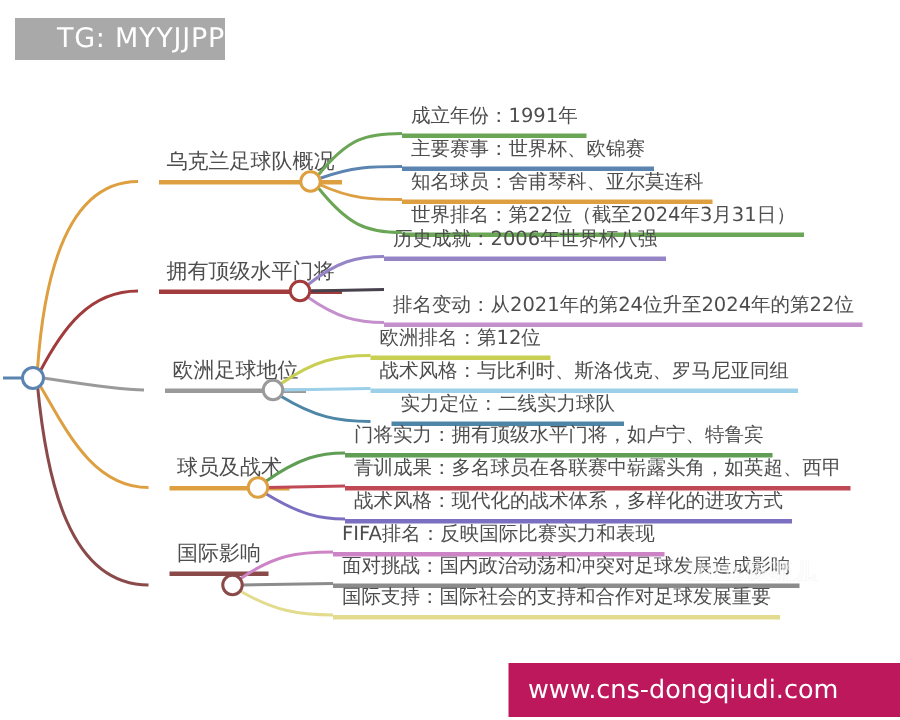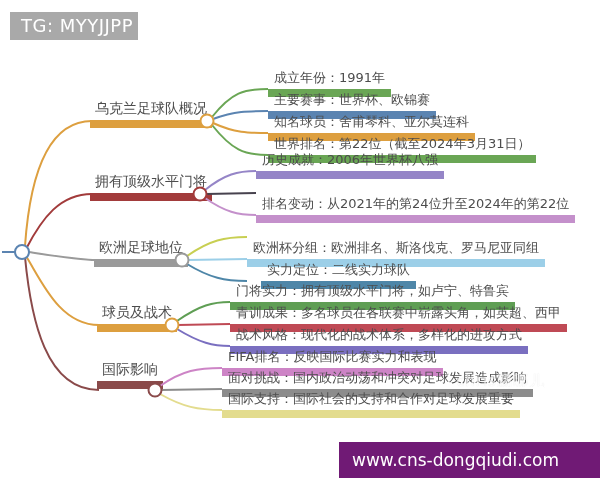--- a/index.html
+++ b/index.html
@@ -1,27 +1,27 @@
 <!DOCTYPE html>
 <html><head>
 <meta charset="utf-8">
 <style>
   html,body{margin:0;padding:0;}
   body{font-family:"DejaVu Sans","Liberation Sans",sans-serif;background:#fff;}
   .canvas{position:relative;width:600px;height:480px;background:#ffffff;overflow:hidden;}
-  .badge{position:absolute;left:10px;top:12px;width:128px;height:28px;background:#a9a9a9;
+  .badge{position:absolute;left:10px;top:12px;width:140px;height:28px;background:#a9a9a9;
          color:#ffffff;font-size:18px;line-height:28px;padding-left:11px;box-sizing:border-box;
-         letter-spacing:0.5px;white-space:nowrap;}
-  .node{position:absolute;white-space:nowrap;color:#4d4d4d;border-bottom:8px solid #7f1d1d;}
-  .branch{font-size:14px;line-height:18px;padding:2px 5px 3px 5px;}
+         letter-spacing:0.5px;white-space:nowrap;text-align:right;}
+  .node{position:absolute;white-space:nowrap;color:#4d4d4d;border-bottom:3px solid #7f1d1d;}
+  .branch{font-size:14px;line-height:18px;padding:2px 5px 3px 5px;margin-left:16px;}
   .sub{font-size:13px;line-height:16px;padding:2px 6px 3px 6px;}
   svg.overlay{position:absolute;left:0;top:0;pointer-events:none;}
   .faintmark{position:absolute;left:456px;top:372px;font-size:15px;color:#ffffff;
              opacity:0.62;letter-spacing:1px;text-shadow:0 0 1px #cfcfcf;white-space:nowrap;text-decoration:underline;}
-  .urlbar{position:absolute;left:339px;top:442px;width:261px;height:36px;background:#701a75;
+  .urlbar{position:absolute;left:339px;top:442px;width:261px;height:36px;background:#be185d;
           color:#ffffff;font-size:17px;line-height:36px;padding-left:13px;box-sizing:border-box;
           white-space:nowrap;}
 </style>
 </head>
 <body>
 
 <div class="canvas">
 
   <div class="badge">TG: MYYJJPP</div>
 
@@ -29,21 +29,22 @@
   <div class="node sub" style="left:268px;top:68px;border-bottom-color:#6aa655">成立年份：1991年</div>
   <div class="node sub" style="left:268px;top:90px;border-bottom-color:#5b84b1">主要赛事：世界杯、欧锦赛</div>
   <div class="node sub" style="left:268px;top:112px;border-bottom-color:#dd9f3f">知名球员：舍甫琴科、亚尔莫连科</div>
   <div class="node sub" style="left:268px;top:134px;border-bottom-color:#6aa655">世界排名：第22位（截至2024年3月31日）</div>
 
   <div class="node branch" style="left:90px;top:170px;border-bottom-color:#a23b3b">拥有顶级水平门将</div>
   <div class="node sub" style="left:256px;top:150px;border-bottom-color:#9585c7">历史成就：2006年世界杯八强</div>
   <div class="node sub" style="left:256px;top:194px;border-bottom-color:#c490cb">排名变动：从2021年的第24位升至2024年的第22位</div>
 
   <div class="node branch" style="left:94px;top:236px;border-bottom-color:#9a9a9a">欧洲足球地位</div>
-  <div class="node sub" style="left:247px;top:238px;border-bottom-color:#9ccfe8">欧洲杯分组：欧洲排名、斯洛伐克、罗马尼亚同组</div>
+  <div class="node sub" style="left:247px;top:216px;border-bottom-color:#c8cf52">欧洲排名：第12位</div>
+  <div class="node sub" style="left:247px;top:238px;border-bottom-color:#9ccfe8">战术风格：与比利时、斯洛伐克、罗马尼亚同组</div>
   <div class="node sub" style="left:261px;top:260px;border-bottom-color:#4e86a8">实力定位：二线实力球队</div>
 
   <div class="node branch" style="left:97px;top:301px;border-bottom-color:#dd9f3f">球员及战术</div>
   <div class="node sub" style="left:230px;top:281px;border-bottom-color:#5f9e54">门将实力：拥有顶级水平门将，如卢宁、特鲁宾</div>
   <div class="node sub" style="left:230px;top:303px;border-bottom-color:#bf4a55">青训成果：多名球员在各联赛中崭露头角，如英超、西甲</div>
   <div class="node sub" style="left:230px;top:325px;border-bottom-color:#7a6fc0">战术风格：现代化的战术体系，多样化的进攻方式</div>
 
   <div class="node branch" style="left:97px;top:358px;border-bottom-color:#8a4a4a">国际影响</div>
   <div class="node sub" style="left:222px;top:347px;border-bottom-color:#cd84c6">FIFA排名：反映国际比赛实力和表现</div>
   <div class="node sub" style="left:222px;top:368px;border-bottom-color:#8c8c8c">面对挑战：国内政治动荡和冲突对足球发展造成影响</div>

